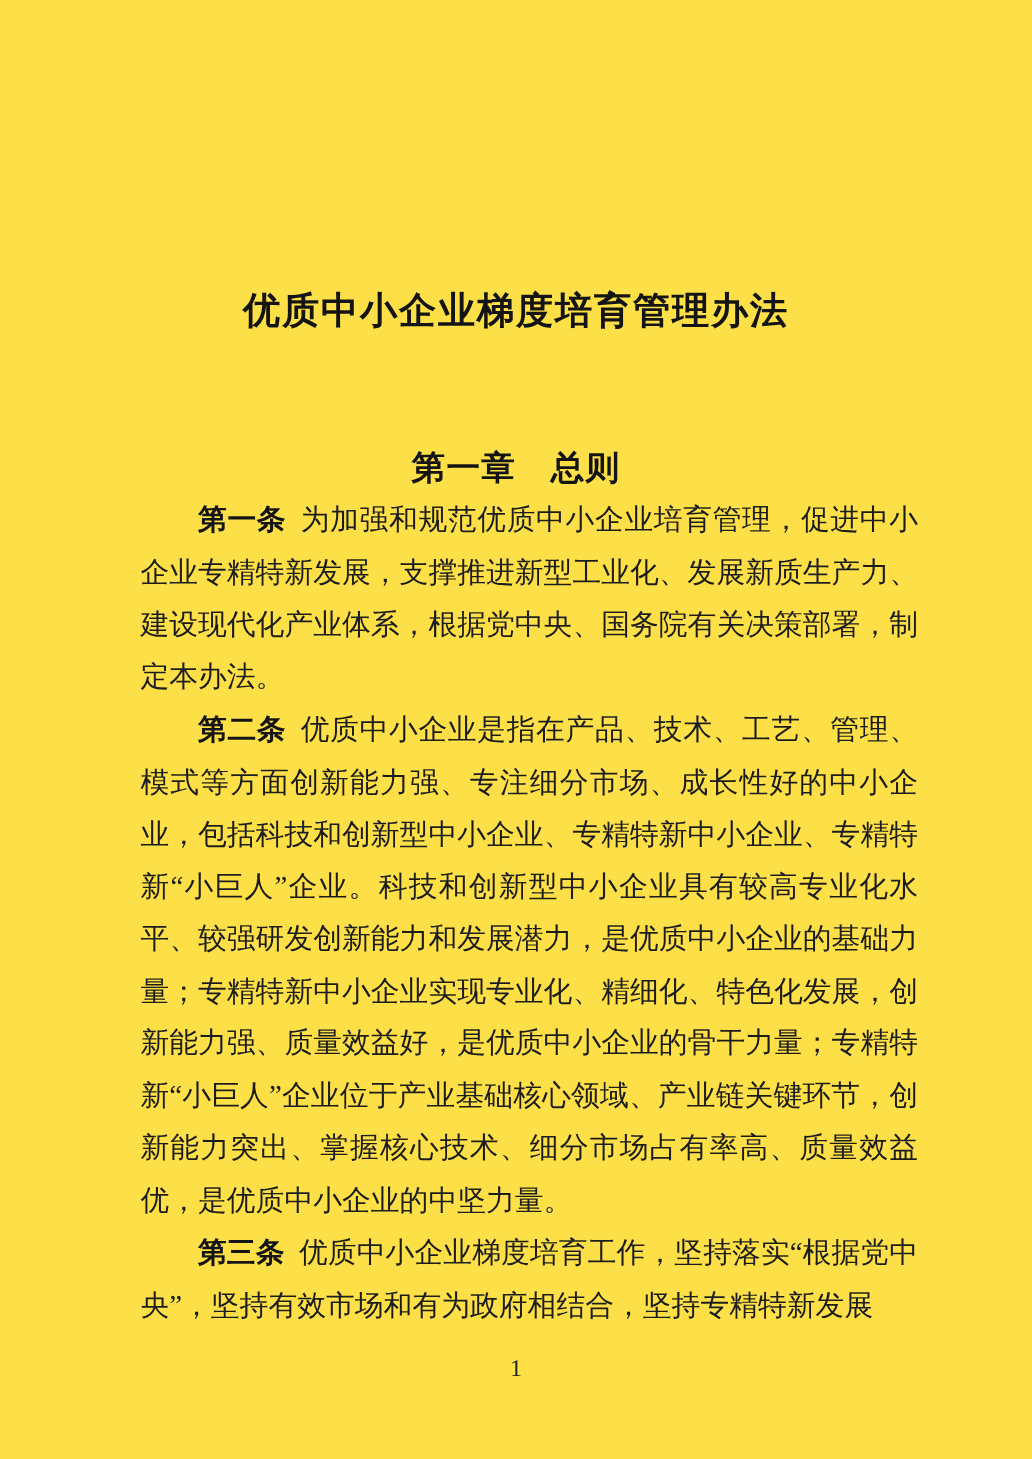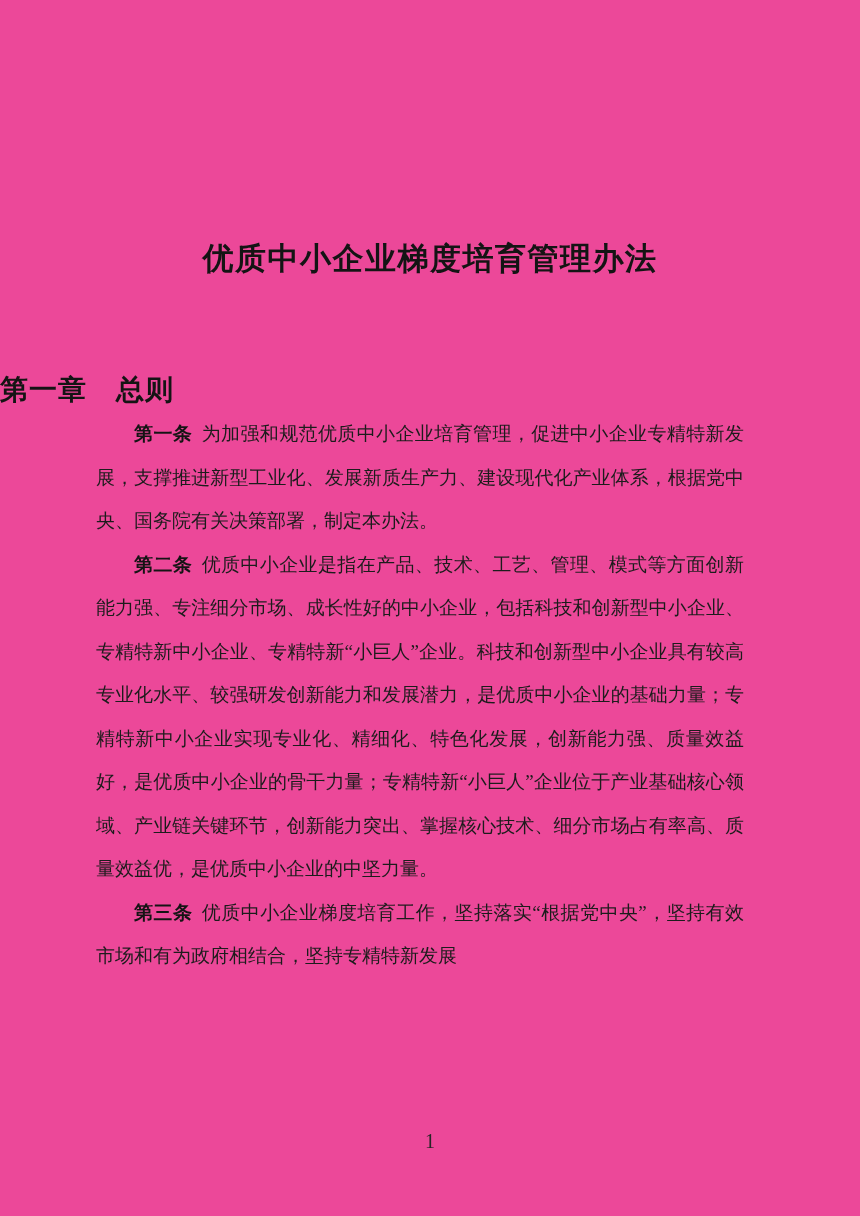--- a/index.html
+++ b/index.html
@@ -4,21 +4,21 @@
 <style>
   html, body {
     margin: 0;
     padding: 0;
     background: #ffffff;
   }
   .page {
     position: relative;
     width: 860px;
     height: 1216px;
-    background: #ec4899;
+    background: #fde047;
     overflow: hidden;
   }
   .doc-title {
     position: absolute;
     top: 238px;
     left: 0;
     width: 100%;
     margin: 0;
     text-align: center;
     font-family: "Liberation Sans", sans-serif;
@@ -26,33 +26,34 @@
     font-size: 31px;
     letter-spacing: 1.5px;
     color: #141414;
   }
   .chapter-heading {
     position: absolute;
     top: 371px;
     left: 0;
     width: 100%;
     margin: 0;
+    text-align: center;
     font-family: "Liberation Sans", sans-serif;
     font-weight: 700;
     font-size: 28px;
     letter-spacing: 1px;
     color: #141414;
   }
   .body-text {
     position: absolute;
     top: 412px;
-    left: 96px;
+    left: 117px;
     width: 648px;
     font-family: "Liberation Serif", serif;
-    font-size: 19px;
+    font-size: 24px;
     line-height: 43.5px;
     text-align: justify;
     text-justify: inter-ideograph;
     color: #1c1c1c;
   }
   .article {
     margin: 0;
     text-indent: 2em;
   }
   .article-label {

